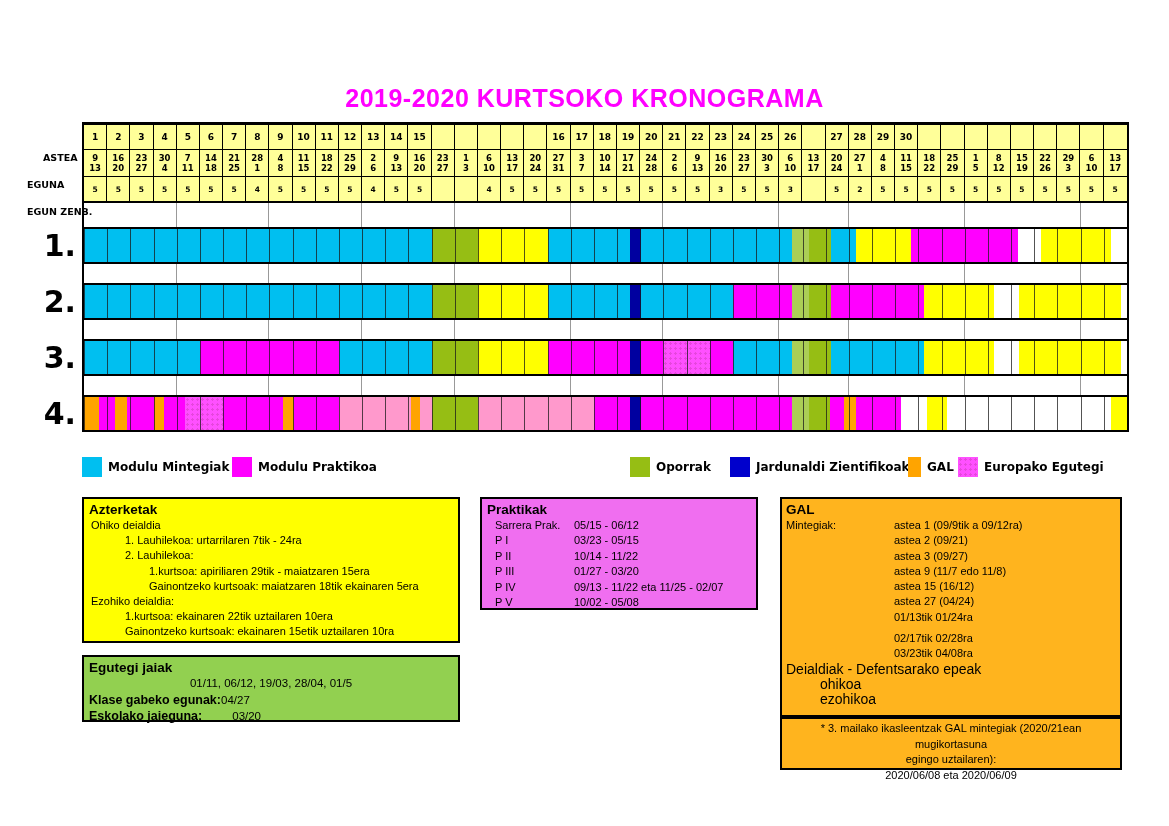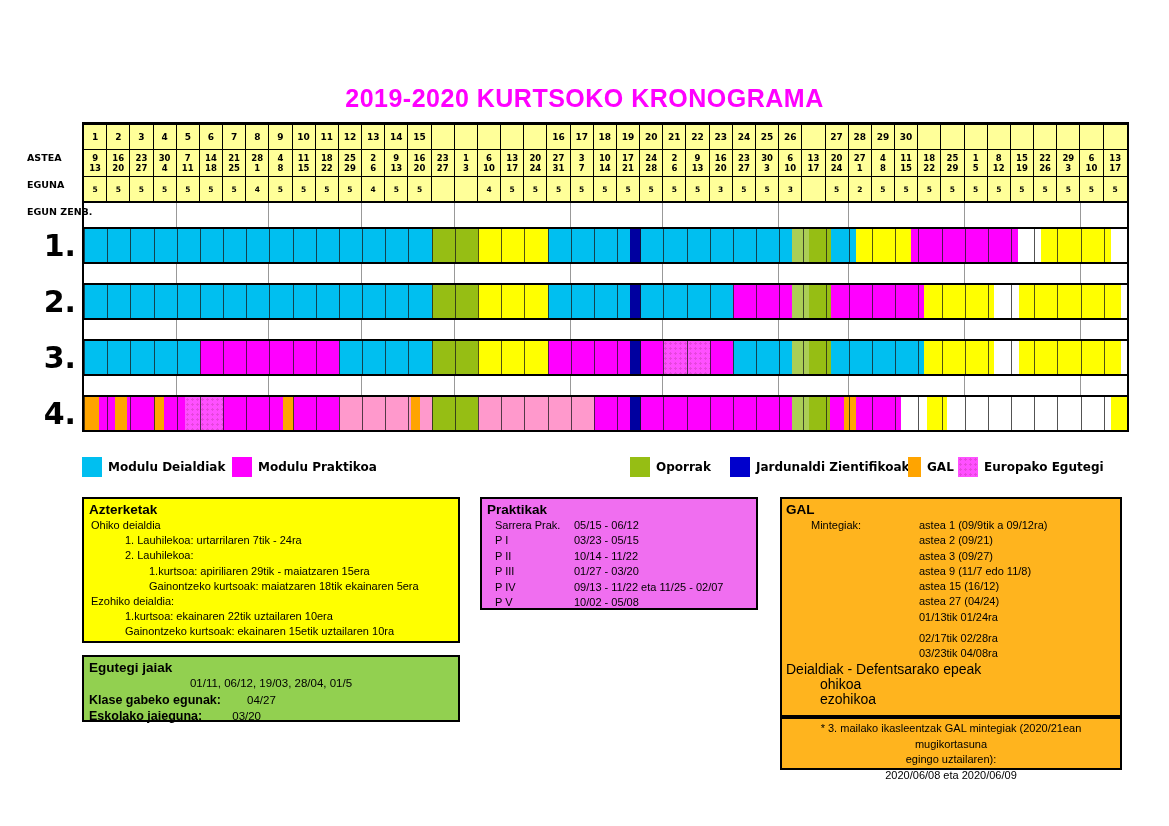--- a/index.html
+++ b/index.html
@@ -5,21 +5,21 @@
   * { margin:0; padding:0; box-sizing:border-box; }
   body { background:#fff; }
   .page { position:relative; width:1169px; height:826px; background:#fff; overflow:hidden;
           font-family:"DejaVu Sans", sans-serif; color:#000; }
 
   .title { position:absolute; top:84px; left:0; width:1169px; text-align:center;
            font-size:25px; font-weight:bold; color:var(--titlecolor);
            font-family:"Liberation Sans", sans-serif; letter-spacing:0.5px; }
 
   .hdr-label { position:absolute; font-size:9.5px; font-weight:bold; font-family:"DejaVu Sans", sans-serif; }
-  #lbl-astea { left:27px; top:152px; }
+  #lbl-astea { left:43px; top:152px; }
   #lbl-eguna { left:27px; top:179px; }
   #lbl-zenb  { left:27px; top:206px; }
 
   #calendar { position:absolute; left:82px; top:122px; width:1047px;
               border-left:2px solid #000; border-right:2px solid #000; }
   #header-grid { border-top:2px solid #000; border-bottom:2px solid #000; background:var(--headerbg); }
   .hrow { display:flex; width:100%; }
   #months-row { height:23px; }
   #weeks-row  { height:25px; border-top:1px solid #000; }
   #days-row   { height:27px; border-top:1px solid #000; }
@@ -77,36 +77,36 @@
   .az-line { font-size:11px; line-height:15.2px; white-space:nowrap; }
   .ind0 { padding-left:2px; } .ind1 { padding-left:36px; } .ind2 { padding-left:60px; }
 
   #box-praktikak { left:480px; top:497px; width:278px; height:113px; background:var(--praktikakbg); padding:2px 5px; }
   .prow { display:flex; font-size:11px; line-height:15.4px; }
   .plabel { width:87px; padding-left:8px; flex:0 0 auto; }
   .pval { white-space:nowrap; }
 
   #box-gal { left:780px; top:497px; width:342px; height:220px; background:var(--galbg); padding:2px 4px; }
   .grow { display:flex; font-size:11px; line-height:15.3px; }
-  .glabel { width:108px; flex:0 0 auto;margin-left:25px; }
+  .glabel { width:108px; flex:0 0 auto; }
   .gval { white-space:nowrap; }
   .grow.gapped { margin-top:6px; }
   .gfull { font-size:14px; line-height:15.3px; }
   .gfull.ind1 { padding-left:34px; }
 
   #box-gal-note { left:780px; top:717px; width:342px; height:53px; background:var(--galbg);
                   text-align:center; padding:2px 2px; }
   .note-line { font-size:11px; line-height:15.6px; }
 
   #box-egutegi { left:82px; top:655px; width:378px; height:67px; background:var(--egutegibg); padding:2px 5px; }
   .eg-holidays { font-size:11.5px; line-height:15.5px; text-align:center; }
   .eg-row { font-size:12.5px; line-height:16px; }
   .eg-label { font-weight:bold; }
   .eg-val { font-size:11.5px; }
-  .eg-val.v2 { margin-left:26px; }
+  .eg-val.v2 { }
   .eg-val.v3 { margin-left:30px; }
 </style>
 </head>
 <body>
 
 <div class="page">
   <div class="title">2019-2020 KURTSOKO KRONOGRAMA</div>
 
   <div class="hdr-label" id="lbl-astea">ASTEA</div>
   <div class="hdr-label" id="lbl-eguna">EGUNA</div>
@@ -528,21 +528,21 @@
           <div class="seg c-yellow" style="width: 1.88889%;"></div>
           <div class="seg c-white" style="width: 15.6667%;"></div>
           <div class="seg c-yellow" style="width: 1.55556%;"></div>
         </div>
       </div>
   </div>
 
   <div id="legend">
       <div class="legend-item" style="left: 82px;">
         <div class="chip c-cyan"></div>
-        <div class="legend-label">Modulu Deialdiak</div>
+        <div class="legend-label">Modulu Mintegiak</div>
       </div>
       <div class="legend-item" style="left: 232px;">
         <div class="chip c-magenta"></div>
         <div class="legend-label">Modulu Praktikoa</div>
       </div>
       <div class="legend-item" style="left: 630px;">
         <div class="chip c-green"></div>
         <div class="legend-label">Oporrak</div>
       </div>
       <div class="legend-item" style="left: 730px;">

